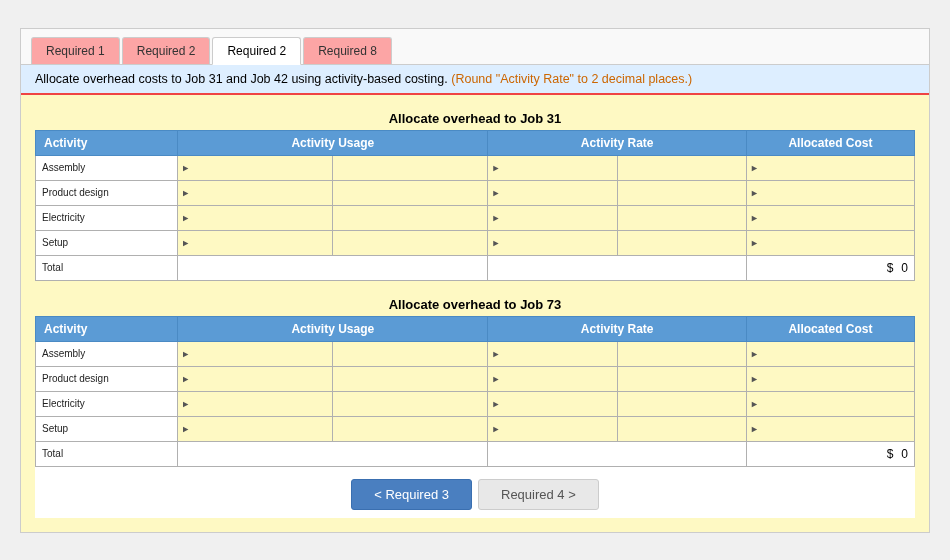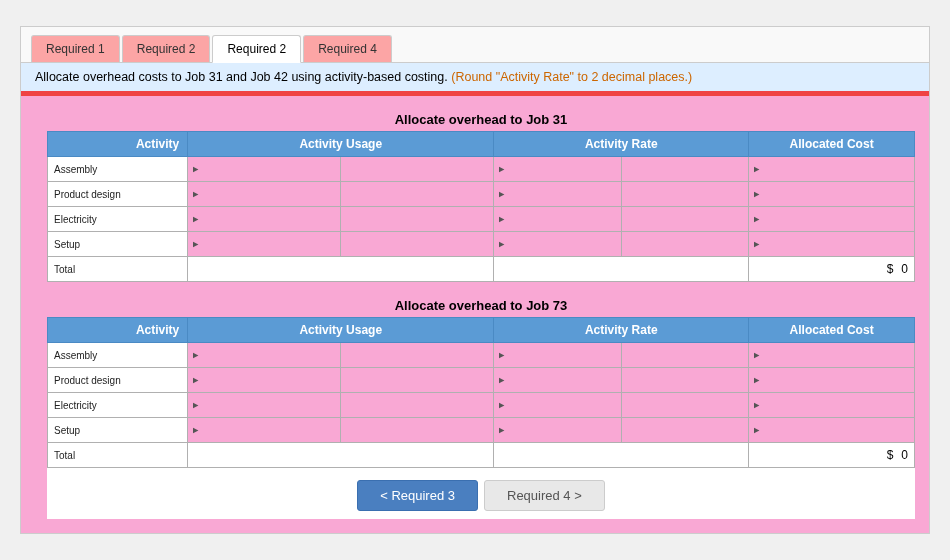--- a/index.html
+++ b/index.html
@@ -46,28 +46,28 @@
       background: #fff;
       border-bottom: 1px solid #fff;
       margin-bottom: -1px;
       font-weight: normal;
       color: #000;
     }
     .info-bar {
       background: #ddeeff;
       padding: 7px 14px;
       font-size: 12.5px;
-      border-bottom: 5px solid #ef4444;
+      border-bottom: 2px solid #ef4444;
     }
     .info-bar .highlight {
       color: #cc6600;
     }
     .content-area {
-      padding: 10px 14px 14px 26px;
-      background: #f9a8d4;
+      padding: 10px 14px 14px 14px;
+      background: #fef9c3;
     }
     .section-title {
       text-align: center;
       font-weight: bold;
       font-size: 13px;
       margin-bottom: 4px;
       margin-top: 6px;
     }
     table {
       width: 100%;
@@ -76,21 +76,21 @@
     }
     th {
       background: #5b9bd5;
       color: #fff;
       text-align: center;
       font-weight: bold;
       padding: 5px 8px;
       border: 1px solid #4a8ac4;
     }
     th.activity-col {
-      text-align: right;
+      text-align: left;
       width: 110px;
     }
     th.usage-col {
       width: 240px;
     }
     th.rate-col {
       width: 200px;
     }
     th.allocated-col {
       width: 130px;
@@ -219,21 +219,21 @@
 </head>
 <body>
 
 <div class="page-container">
 
 
   <div class="tabs-row">
     <div class="tab">Required 1</div>
     <div class="tab">Required 2</div>
     <div class="tab active">Required 2</div>
-    <div class="tab">Required 4</div>
+    <div class="tab">Required 8</div>
   </div>
 
   <div class="info-bar">
     <span>Allocate overhead costs to Job 31 and Job 42 using activity-based costing.</span>
     <span class="highlight">(Round "Activity Rate" to 2 decimal places.)</span>
   </div>
 
   <div class="content-area">
 
     <div class="section-title">Allocate overhead to Job 31</div>

